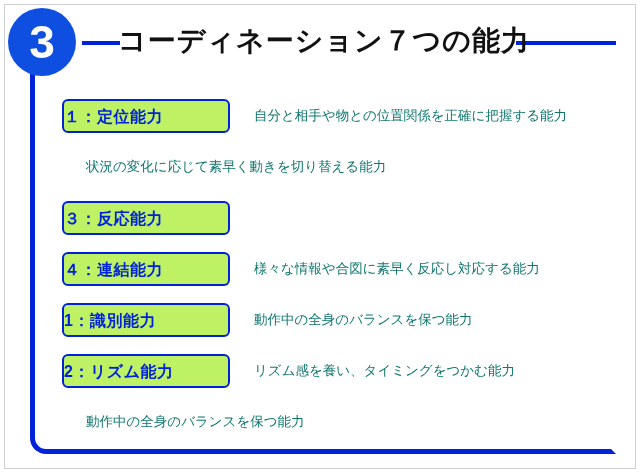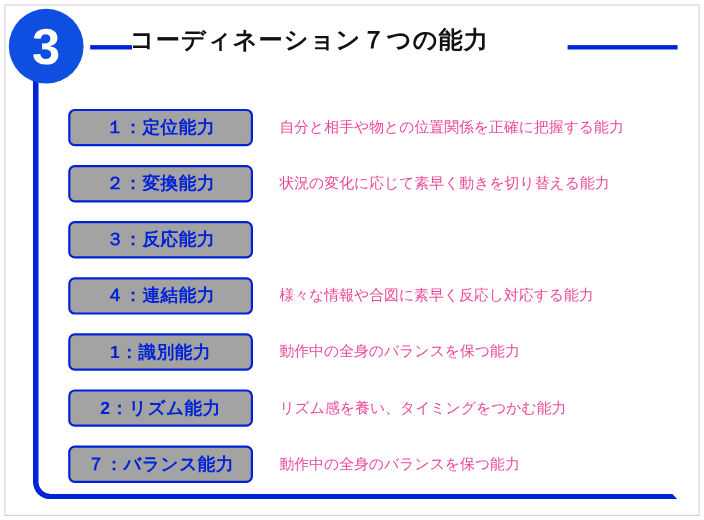--- a/index.html
+++ b/index.html
@@ -74,21 +74,21 @@
     font-size: 46px;
     font-weight: bold;
     line-height: 68px;
     text-align: center;
     font-family: "Liberation Sans", sans-serif;
   }
   .title {
     position: absolute;
     left: 118px;
     top: 22px;
-    font-size: 22px;
+    font-size: 28px;
     font-weight: bold;
     color: #111111;
     letter-spacing: 1px;
     white-space: nowrap;
     font-family: "Liberation Sans", sans-serif;
   }
   
   .rows {
     position: absolute;
     left: 62px;
@@ -99,34 +99,34 @@
     position: relative;
     height: 51px;
     display: flex;
     align-items: center;
   }
   .chip {
     width: 168px;
     height: 34px;
     border: 2px solid #0022d8;
     border-radius: 6px;
-    background: #a3a3a3;
+    background: #bef264;
     color: #0022d8;
     font-size: 16px;
     font-weight: bold;
     line-height: 32px;
-    text-align: center;
+    text-align: left;
     box-sizing: border-box;
     letter-spacing: 0.5px;
     font-family: "Liberation Sans", sans-serif;
   }
   .desc {
     margin-left: 24px;
     font-size: 13.5px;
-    color: #ec4899;
+    color: #0f766e;
     white-space: nowrap;
     font-family: "Liberation Sans", sans-serif;
   }
 </style>
 </head>
 <body>
 
 <div class="slide">
   <div class="frame"></div>
   <div class="bracket"></div>
@@ -135,36 +135,34 @@
 
   <div class="badge">3</div>
   <div class="title">コーディネーション７つの能力</div>
 
   <div class="rows">
     <div class="row">
       <div class="chip">１：定位能力</div>
       <div class="desc">自分と相手や物との位置関係を正確に把握する能力</div>
     </div>
     <div class="row">
-      <div class="chip">２：変換能力</div>
       <div class="desc">状況の変化に応じて素早く動きを切り替える能力</div>
     </div>
     <div class="row">
       <div class="chip">３：反応能力</div>
     </div>
     <div class="row">
       <div class="chip">４：連結能力</div>
       <div class="desc">様々な情報や合図に素早く反応し対応する能力</div>
     </div>
     <div class="row">
       <div class="chip">1：識別能力</div>
       <div class="desc">動作中の全身のバランスを保つ能力</div>
     </div>
     <div class="row">
       <div class="chip">2：リズム能力</div>
       <div class="desc">リズム感を養い、タイミングをつかむ能力</div>
     </div>
     <div class="row">
-      <div class="chip">７：バランス能力</div>
       <div class="desc">動作中の全身のバランスを保つ能力</div>
     </div>
   </div>
 </div>
 
 </body></html>

